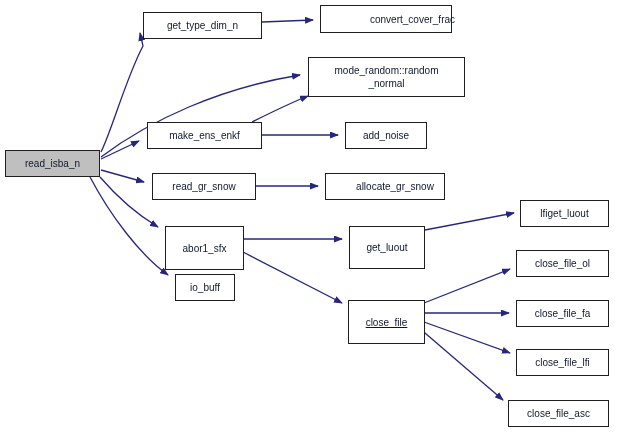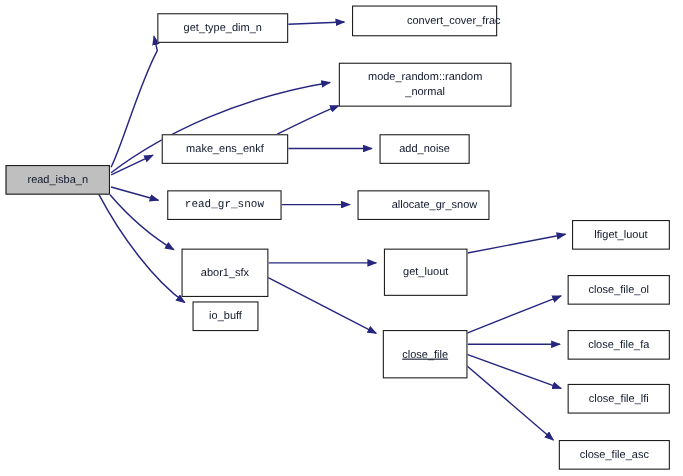--- a/index.html
+++ b/index.html
@@ -83,21 +83,21 @@
   </svg>
 
   <div id="nodes-group">
       <div class="node root" style="left: 5px; top: 150px; width: 95px; height: 27px; background: rgb(191, 191, 191); border-color: rgb(31, 31, 31);"><span class="node-label">read_isba_n</span></div>
       <div class="node" style="left: 143px; top: 12px; width: 119px; height: 27px; background: rgb(255, 255, 255); border-color: rgb(31, 31, 31);"><span class="node-label">get_type_dim_n</span></div>
       <div class="node" style="left: 320px; top: 5px; width: 132px; height: 28px; background: rgb(255, 255, 255); border-color: rgb(31, 31, 31); padding-left: 46px;"><span class="node-label">convert_cover_frac</span></div>
       <div class="node" style="left: 308px; top: 57px; width: 157px; height: 40px; background: rgb(255, 255, 255); border-color: rgb(31, 31, 31);"><span class="node-label">mode_random::random
 _normal</span></div>
       <div class="node" style="left: 147px; top: 122px; width: 115px; height: 27px; background: rgb(255, 255, 255); border-color: rgb(31, 31, 31); text-align: center;"><span class="node-label">make_ens_enkf</span></div>
       <div class="node" style="left: 345px; top: 122px; width: 82px; height: 27px; background: rgb(255, 255, 255); border-color: rgb(31, 31, 31);"><span class="node-label">add_noise</span></div>
-      <div class="node" style="left: 152px; top: 173px; width: 104px; height: 27px; background: rgb(255, 255, 255); border-color: rgb(31, 31, 31); font-family: Liberation Mono, monospace;"><span class="node-label">read_gr_snow</span></div>
+      <div class="node" style="left: 152px; top: 173px; width: 104px; height: 27px; background: rgb(255, 255, 255); border-color: rgb(31, 31, 31);"><span class="node-label">read_gr_snow</span></div>
       <div class="node" style="left: 325px; top: 173px; width: 120px; height: 27px; background: rgb(255, 255, 255); border-color: rgb(31, 31, 31); padding-left: 20px;"><span class="node-label">allocate_gr_snow</span></div>
       <div class="node" style="left: 165px; top: 226px; width: 79px; height: 44px; background: rgb(255, 255, 255); border-color: rgb(31, 31, 31);"><span class="node-label">abor1_sfx</span></div>
       <div class="node" style="left: 349px; top: 226px; width: 76px; height: 43px; background: rgb(255, 255, 255); border-color: rgb(31, 31, 31);"><span class="node-label">get_luout</span></div>
       <div class="node" style="left: 175px; top: 274px; width: 60px; height: 27px; background: rgb(255, 255, 255); border-color: rgb(31, 31, 31);"><span class="node-label">io_buff</span></div>
       <div class="node" style="left: 520px; top: 200px; width: 89px; height: 27px; background: rgb(255, 255, 255); border-color: rgb(31, 31, 31);"><span class="node-label">lfiget_luout</span></div>
       <div class="node" style="left: 348px; top: 300px; width: 77px; height: 44px; background: rgb(255, 255, 255); border-color: rgb(31, 31, 31); text-decoration: underline;"><span class="node-label">close_file</span></div>
       <div class="node" style="left: 516px; top: 250px; width: 93px; height: 27px; background: rgb(255, 255, 255); border-color: rgb(31, 31, 31);"><span class="node-label">close_file_ol</span></div>
       <div class="node" style="left: 516px; top: 300px; width: 93px; height: 27px; background: rgb(255, 255, 255); border-color: rgb(31, 31, 31); justify-content: center;"><span class="node-label">close_file_fa</span></div>
       <div class="node" style="left: 516px; top: 349px; width: 93px; height: 27px; background: rgb(255, 255, 255); border-color: rgb(31, 31, 31);"><span class="node-label">close_file_lfi</span></div>
       <div class="node" style="left: 508px; top: 400px; width: 101px; height: 27px; background: rgb(255, 255, 255); border-color: rgb(31, 31, 31);"><span class="node-label">close_file_asc</span></div>

